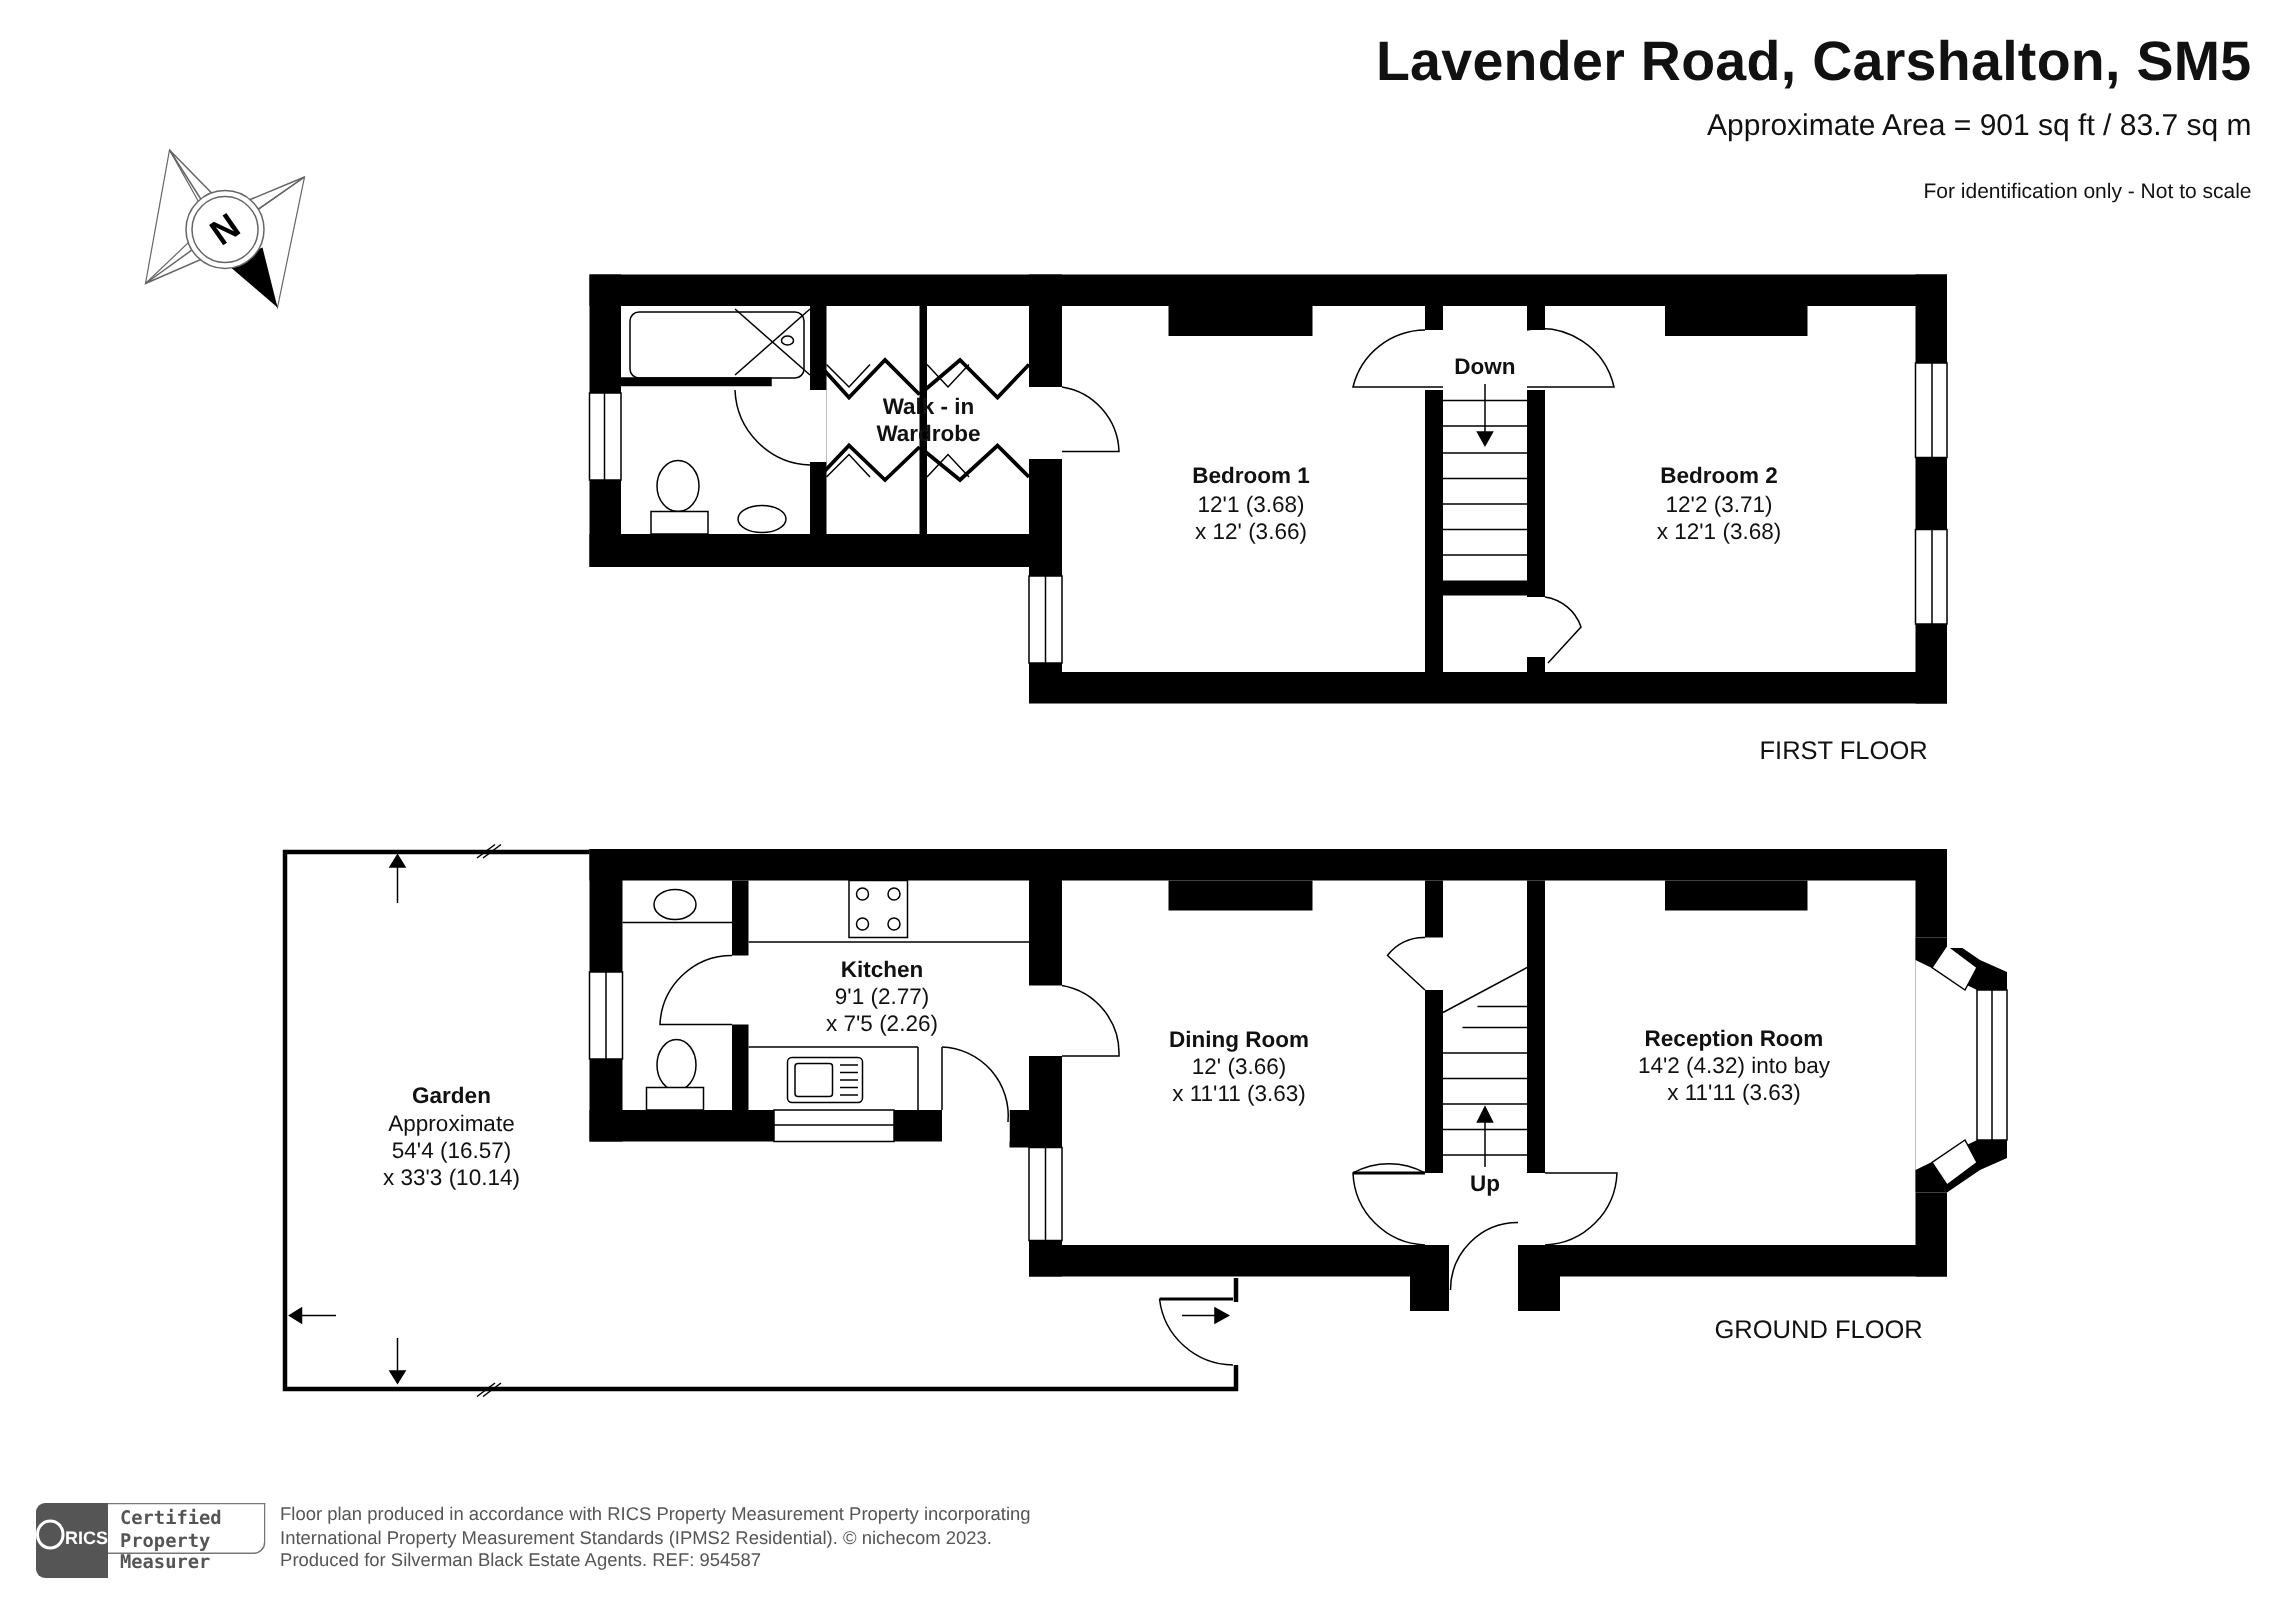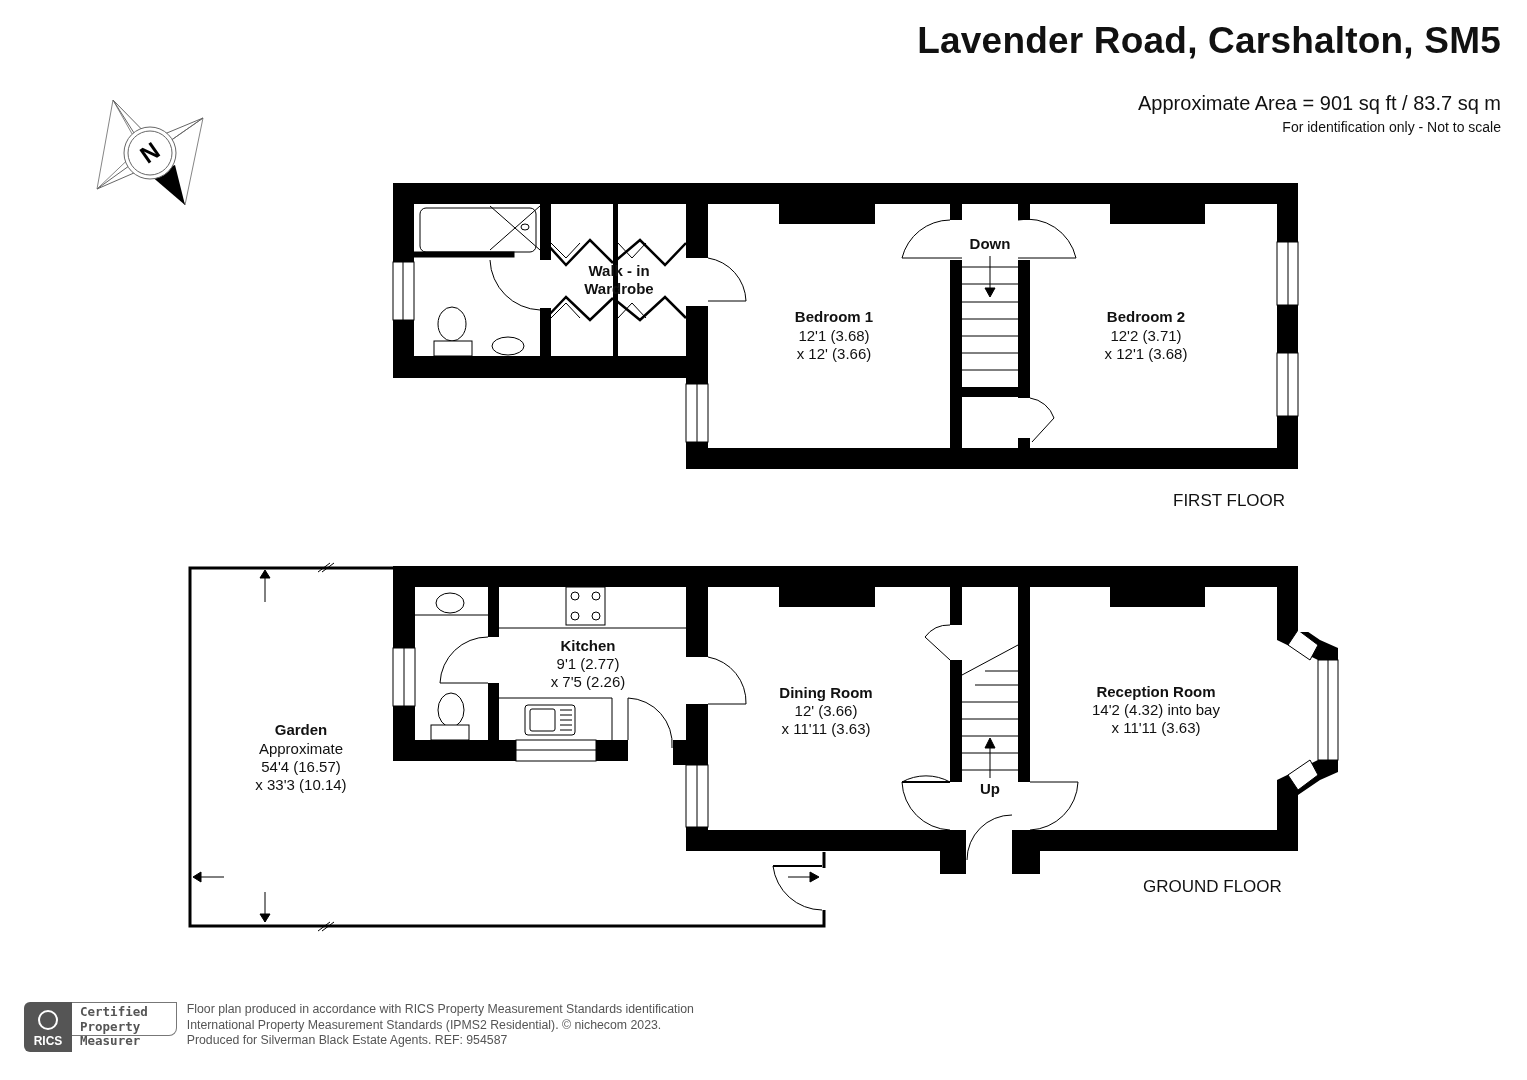--- a/index.html
+++ b/index.html
@@ -1,25 +1,25 @@
 <!DOCTYPE html>
 <html><head>
 <meta charset="utf-8">
 <style>
   html, body { margin:0; padding:0; background:#ffffff; }
   body { width:1527px; height:1080px; position:relative; overflow:hidden; font-family:"Liberation Sans", sans-serif; color:#111; }
   .title { position:absolute; right:26px; top:20px; font-size:37px; font-weight:bold; letter-spacing:0.2px; }
-  .area { position:absolute; right:26px; top:73px; font-size:20px;margin-top:19px; }
+  .area { position:absolute; right:26px; top:73px; font-size:20px; }
   .note { position:absolute; right:26px; top:119px; font-size:14px; }
   svg.plan { position:absolute; left:0; top:0; }
   .room-label { font-family:"Liberation Sans", sans-serif; font-size:15px; font-weight:bold; text-anchor:middle; fill:#111; }
   .room-dim { font-family:"Liberation Sans", sans-serif; font-size:15px; text-anchor:middle; fill:#111; }
   .floor-label { position:absolute; font-size:17px; font-weight:normal; }
   .footer { position:absolute; left:24px; top:1002px; height:52px; display:flex; align-items:flex-start; }
-  .rics-box { width:48px; height:50px; background:#555; border-radius:6px 0 0 6px; display:flex; flex-direction:column; align-items:center; justify-content:flex-end; color:#fff; font-weight:bold; font-size:12px; padding-bottom:4px; box-sizing:border-box; }
+  .rics-box { width:48px; height:50px; background:#555; border-radius:6px 0 0 6px; display:flex; align-items:center; justify-content:flex-end; color:#fff; font-weight:bold; font-size:12px; padding-bottom:4px; box-sizing:border-box; }
   .rics-lion { width:20px; height:20px; border-radius:50%; border:2px solid #fff; margin-bottom:4px; box-sizing:border-box; font-size:11px; text-align:center; line-height:16px; }
   .cert-box { height:34px; border:1.5px solid #777; border-left:none; border-radius:0 0 8px 0; padding:2px 28px 0 8px; box-sizing:border-box; font-family:"DejaVu Sans Mono", monospace; font-size:12.5px; font-weight:bold; color:#555; line-height:14.5px; }
   .footer-text { margin-left:10px; margin-top:0px; font-size:12.3px; color:#555; line-height:15.5px; }
 </style>
 </head>
 <body>
 
 <div class="title">Lavender Road, Carshalton, SM5</div>
 <div class="area">Approximate Area = 901 sq ft / 83.7 sq m</div>
 <div class="note">For identification only - Not to scale</div>
@@ -271,17 +271,17 @@
   <div class="rics-box">
     <div class="rics-lion"></div>
     <span>RICS</span>
   </div>
   <div class="cert-box">
     <div>Certified</div>
     <div>Property</div>
     <div>Measurer</div>
   </div>
   <div class="footer-text">
-    <div>Floor plan produced in accordance with RICS Property Measurement Standards identification</div>
+    <div>Floor plan produced in accordance with RICS Property Measurement Property incorporating</div>
     <div>International Property Measurement Standards (IPMS2 Residential).   © nichecom 2023.</div>
     <div>Produced for Silverman Black Estate Agents.   REF:  954587</div>
   </div>
 </div>
 
 </body></html>

